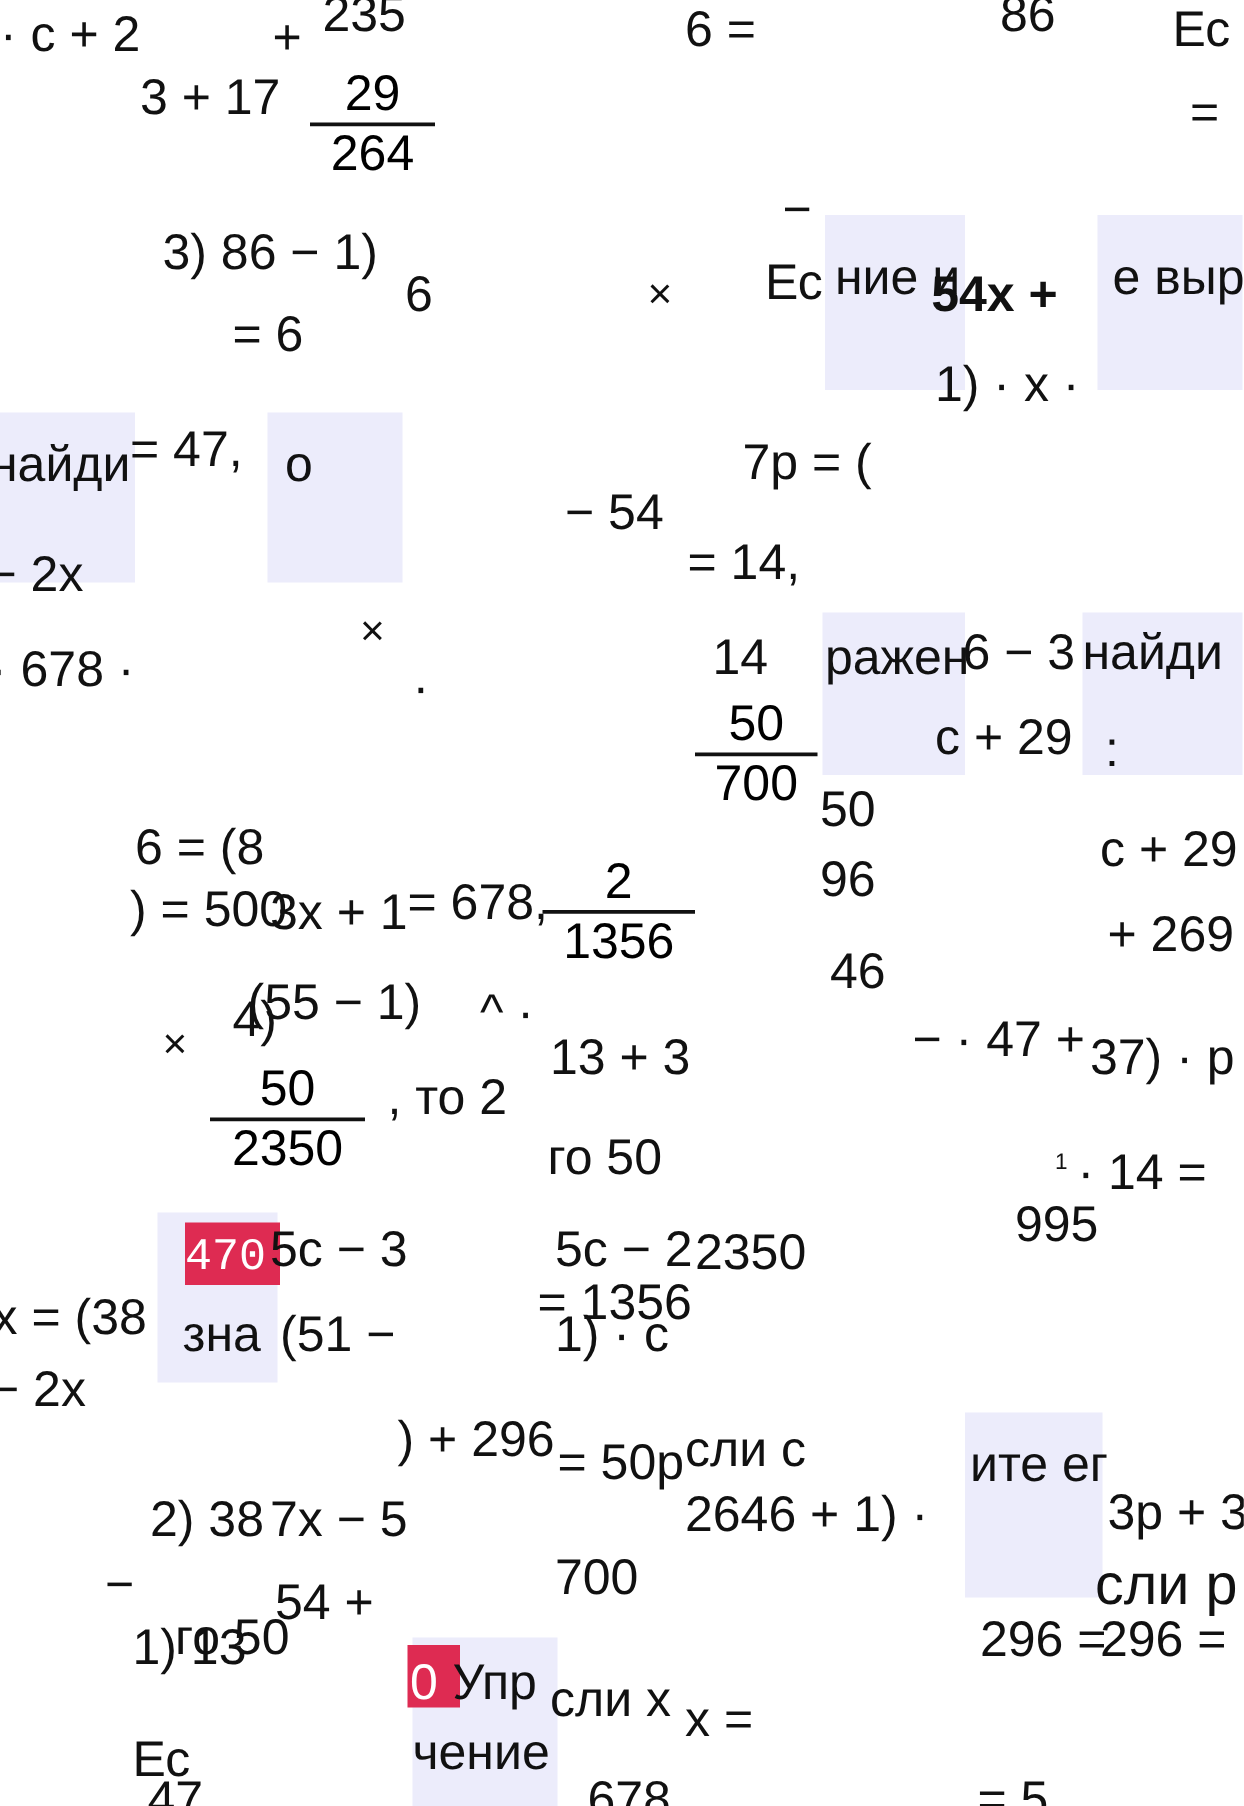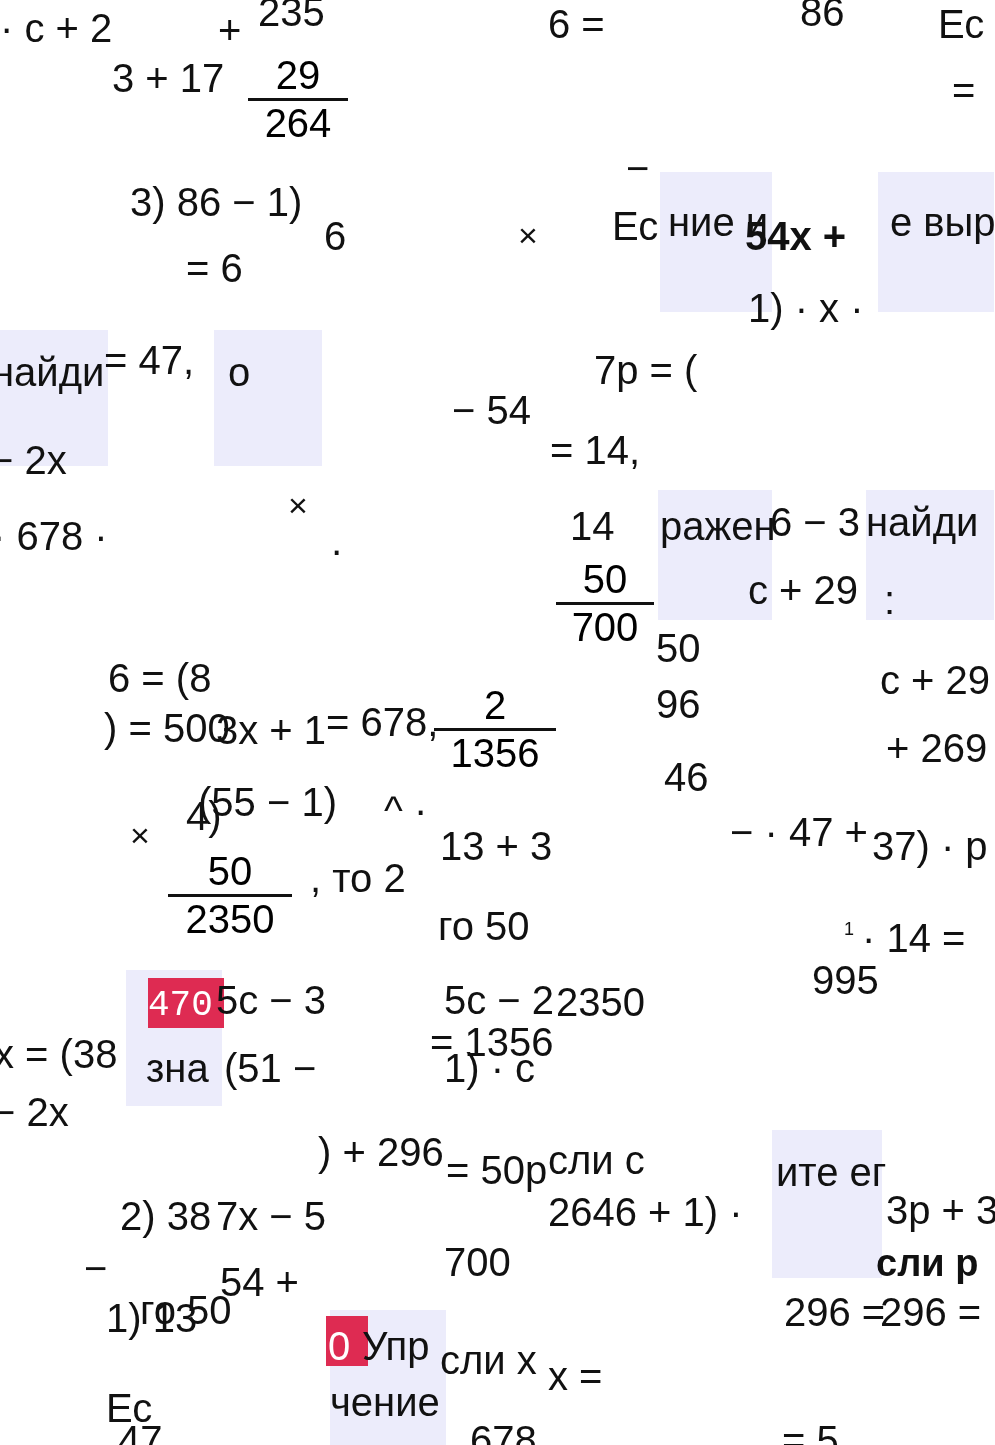--- a/index.html
+++ b/index.html
@@ -134,21 +134,21 @@
     <div class="frag" style="left: 446px; top: 1150px; font-size: 40px;">= 50р</div>
     <div class="frag" style="left: 548px; top: 1140px; font-size: 40px;">сли с</div>
     <div class="frag" style="left: 776px; top: 1152px; font-size: 40px;">ите ег</div>
     <div class="frag" style="left: 886px; top: 1190px; font-size: 40px;">3р + 3</div>
     <div class="frag" style="left: 120px; top: 1196px; font-size: 40px;">2) 38</div>
     <div class="frag" style="left: 216px; top: 1196px; font-size: 40px;">7х − 5</div>
     <div class="frag" style="left: 548px; top: 1192px; font-size: 40px;">2646 + 1) ·</div>
     <div class="frag" style="left: 444px; top: 1242px; font-size: 40px;">700</div>
     <div class="frag" style="left: 84px; top: 1248px; font-size: 40px;">−</div>
     <div class="frag" style="left: 220px; top: 1262px; font-size: 40px;">54 + </div>
-    <div class="frag" style="left: 876px; top: 1244px; font-size: 38px; font-weight: bold;">сли р</div>
+    <div class="frag" style="left: 876px; top: 1244px; font-size: 46px;">сли р</div>
     <div class="frag" style="left: 106px; top: 1298px; font-size: 40px;">1) 13</div>
     <div class="frag" style="left: 140px; top: 1290px; font-size: 40px;">го 50</div>
     <div class="frag" style="left: 784px; top: 1292px; font-size: 40px;">296 =</div>
     <div class="frag" style="left: 880px; top: 1292px; font-size: 40px;">296 =</div>
     <div class="frag redtext" style="left: 328px; top: 1326px; font-size: 40px;">0</div>
     <div class="frag" style="left: 362px; top: 1326px; font-size: 40px;">Упр</div>
     <div class="frag" style="left: 440px; top: 1340px; font-size: 40px;">сли х</div>
     <div class="frag" style="left: 548px; top: 1356px; font-size: 40px;">х =</div>
     <div class="frag" style="left: 106px; top: 1388px; font-size: 40px;">Ес</div>
     <div class="frag" style="left: 330px; top: 1382px; font-size: 40px;">чение</div>

